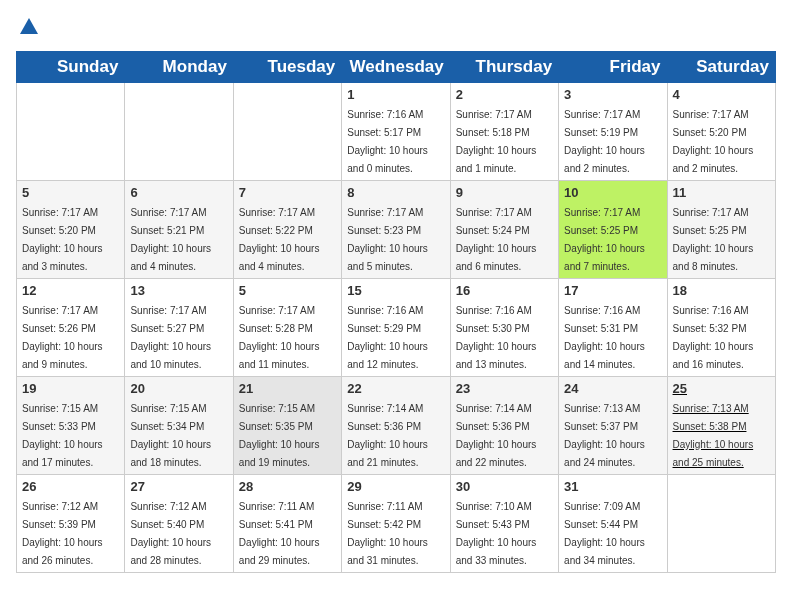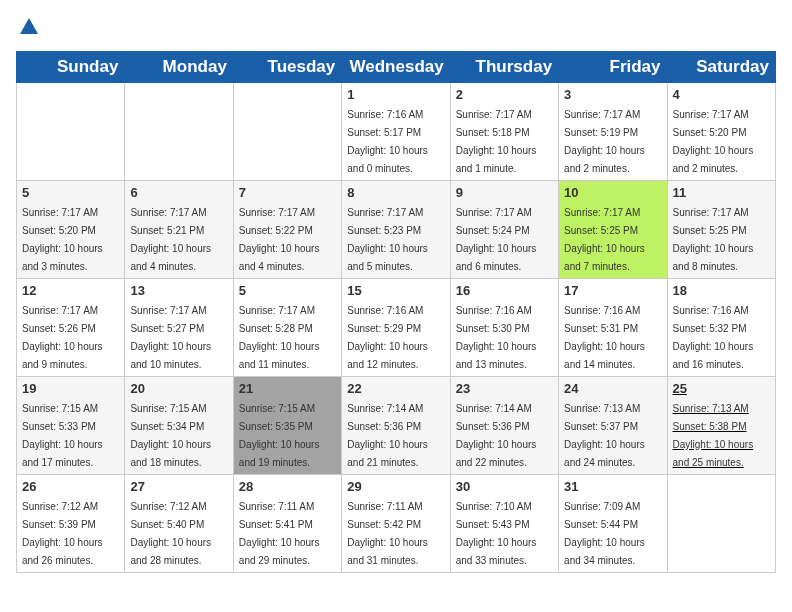--- a/index.html
+++ b/index.html
@@ -141,21 +141,21 @@
         <td><span class="day-num">13</span><span class="day-info">Sunrise: 7:17 AM<br>Sunset: 5:27 PM<br>Daylight: 10 hours and 10 minutes.</span></td>
         <td><span class="day-num">5</span><span class="day-info">Sunrise: 7:17 AM<br>Sunset: 5:28 PM<br>Daylight: 10 hours and 11 minutes.</span></td>
         <td><span class="day-num">15</span><span class="day-info">Sunrise: 7:16 AM<br>Sunset: 5:29 PM<br>Daylight: 10 hours and 12 minutes.</span></td>
         <td><span class="day-num">16</span><span class="day-info">Sunrise: 7:16 AM<br>Sunset: 5:30 PM<br>Daylight: 10 hours and 13 minutes.</span></td>
         <td><span class="day-num">17</span><span class="day-info">Sunrise: 7:16 AM<br>Sunset: 5:31 PM<br>Daylight: 10 hours and 14 minutes.</span></td>
         <td><span class="day-num">18</span><span class="day-info">Sunrise: 7:16 AM<br>Sunset: 5:32 PM<br>Daylight: 10 hours and 16 minutes.</span></td>
       </tr>
       <tr>
         <td style="background: rgb(245, 245, 245);"><span class="day-num">19</span><span class="day-info">Sunrise: 7:15 AM<br>Sunset: 5:33 PM<br>Daylight: 10 hours and 17 minutes.</span></td>
         <td style="background: rgb(245, 245, 245);"><span class="day-num">20</span><span class="day-info">Sunrise: 7:15 AM<br>Sunset: 5:34 PM<br>Daylight: 10 hours and 18 minutes.</span></td>
-        <td style="background: #a3a3a3;"><span class="day-num">21</span><span class="day-info">Sunrise: 7:15 AM<br>Sunset: 5:35 PM<br>Daylight: 10 hours and 19 minutes.</span></td>
+        <td style="background: #e5e5e5;"><span class="day-num">21</span><span class="day-info">Sunrise: 7:15 AM<br>Sunset: 5:35 PM<br>Daylight: 10 hours and 19 minutes.</span></td>
         <td style="background: rgb(245, 245, 245);"><span class="day-num">22</span><span class="day-info">Sunrise: 7:14 AM<br>Sunset: 5:36 PM<br>Daylight: 10 hours and 21 minutes.</span></td>
         <td style="background: rgb(245, 245, 245);"><span class="day-num">23</span><span class="day-info">Sunrise: 7:14 AM<br>Sunset: 5:36 PM<br>Daylight: 10 hours and 22 minutes.</span></td>
         <td style="background: rgb(245, 245, 245); margin-left: 34px;"><span class="day-num">24</span><span class="day-info">Sunrise: 7:13 AM<br>Sunset: 5:37 PM<br>Daylight: 10 hours and 24 minutes.</span></td>
         <td style="background: rgb(245, 245, 245); text-decoration: underline;"><span class="day-num">25</span><span class="day-info">Sunrise: 7:13 AM<br>Sunset: 5:38 PM<br>Daylight: 10 hours and 25 minutes.</span></td>
       </tr>
       <tr>
         <td><span class="day-num">26</span><span class="day-info">Sunrise: 7:12 AM<br>Sunset: 5:39 PM<br>Daylight: 10 hours and 26 minutes.</span></td>
         <td><span class="day-num">27</span><span class="day-info">Sunrise: 7:12 AM<br>Sunset: 5:40 PM<br>Daylight: 10 hours and 28 minutes.</span></td>
         <td><span class="day-num">28</span><span class="day-info">Sunrise: 7:11 AM<br>Sunset: 5:41 PM<br>Daylight: 10 hours and 29 minutes.</span></td>
         <td><span class="day-num">29</span><span class="day-info">Sunrise: 7:11 AM<br>Sunset: 5:42 PM<br>Daylight: 10 hours and 31 minutes.</span></td>

